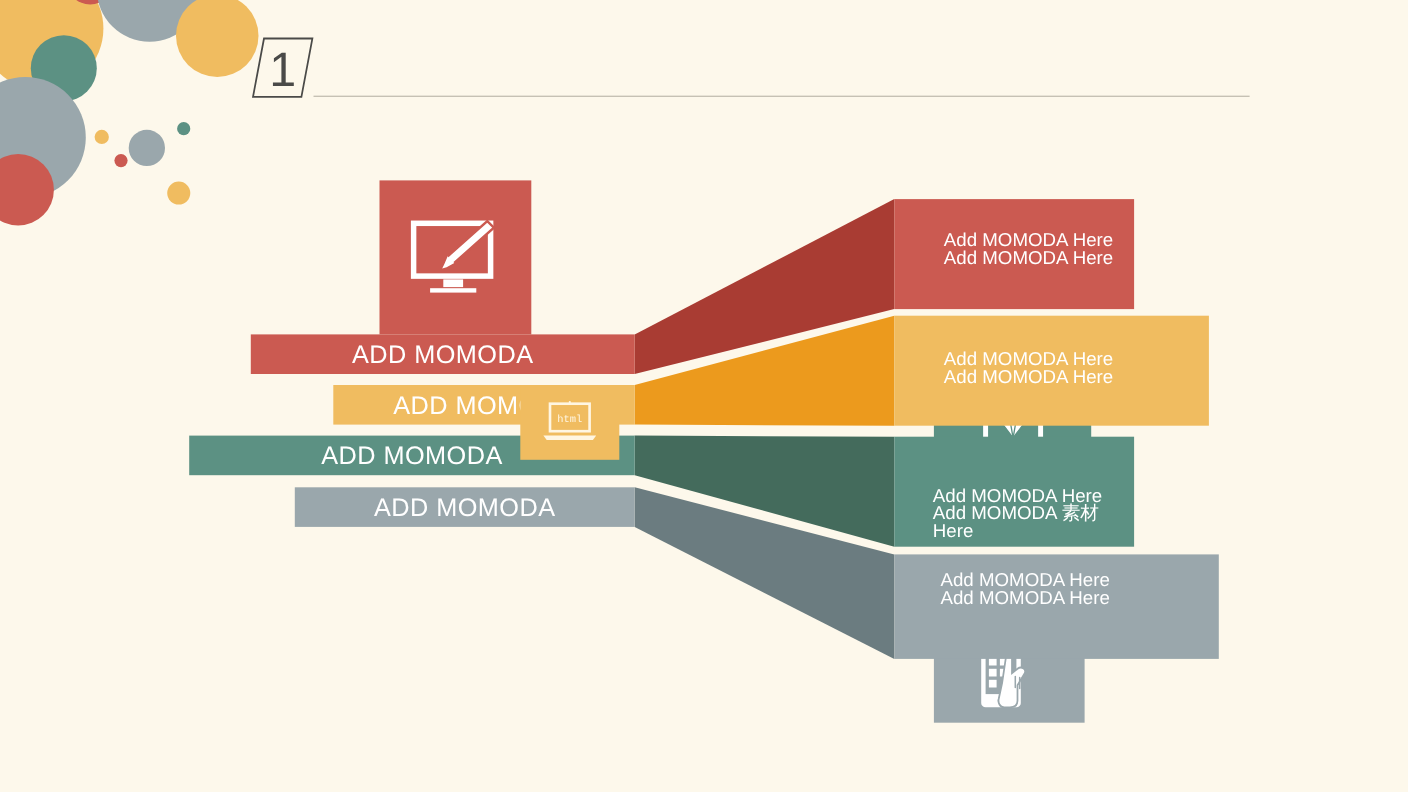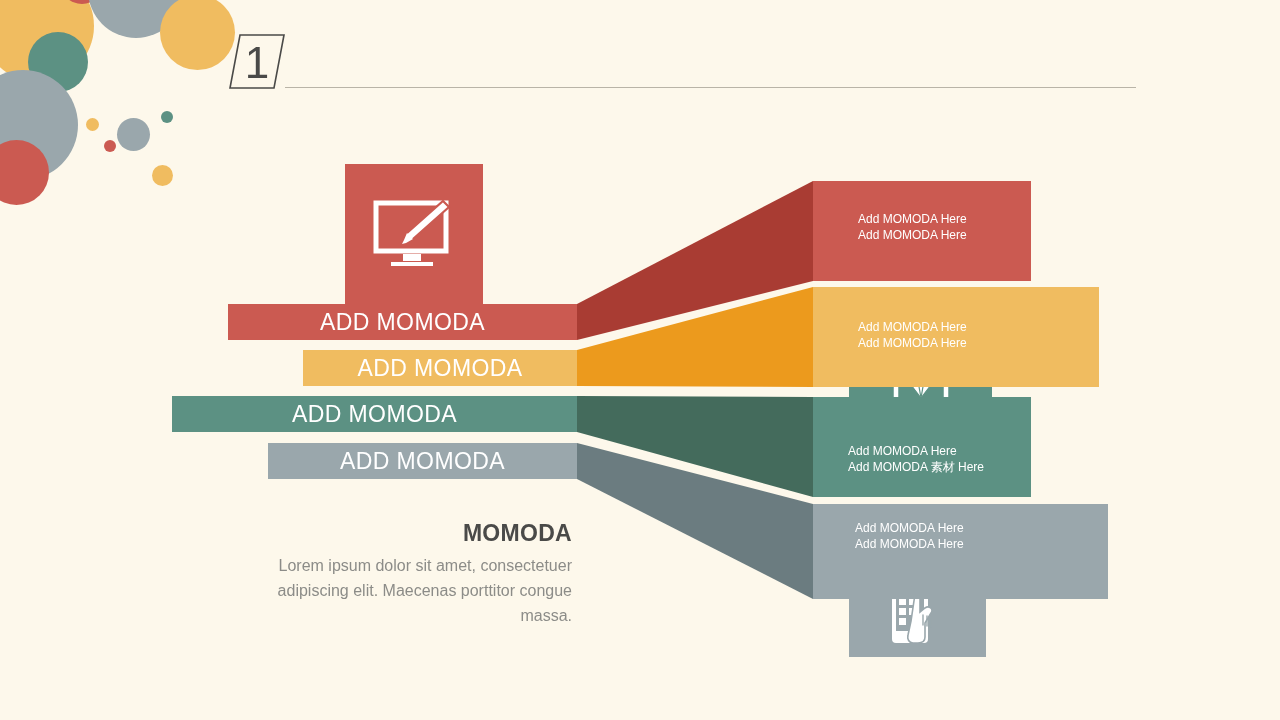--- a/index.html
+++ b/index.html
@@ -52,21 +52,21 @@
   #iconbox-3{left:849px;top:565px;width:137px;height:92px;background:#9AA7AC;}
   .iconbox svg{display:block;}
 
   
   .panel{position:absolute;}
   #panel-0{left:813px;top:181px;width:218px;height:100px;background:#CB5A51;}
   #panel-1{left:813px;top:287px;width:286px;height:100px;background:#F0BC60;}
   #panel-2{left:813px;top:397px;width:218px;height:100px;background:#5C9183;}
   #panel-3{left:813px;top:504px;width:295px;height:95px;background:#9AA7AC;}
   .panel-text{
-    position:absolute;color:#FFFFFF;font-size:12px;line-height:16px;
+    position:absolute;color:#FFFFFF;font-size:17px;line-height:16px;
     white-space:pre-line;
   }
   #panel-text-0{left:45px;top:30px;}
   #panel-text-1{left:45px;top:32px;}
   #panel-text-2{left:35px;top:46px;}
   #panel-text-3{left:42px;top:16px;}
 
   
   #body-block{position:absolute;left:250px;top:520px;width:322px;text-align:right;}
   #body-heading{font-size:23px;font-weight:bold;color:#4A4A48;letter-spacing:.3px;margin:0 0 6px 0;}
@@ -119,20 +119,30 @@
       <svg width="82" height="68" viewBox="0 0 82 68" xmlns="http://www.w3.org/2000/svg">
         <rect x="3" y="3" width="70" height="48" fill="none" stroke="#fff" stroke-width="5"></rect>
         <rect x="30" y="54" width="18" height="7" fill="#fff"></rect>
         <rect x="18" y="62" width="42" height="4" fill="#fff"></rect>
         <path d="M70 1 L76 7 L40 39 L31 42 L34 33 Z" fill="#fff" stroke="#CB5A51" stroke-width="2.2"></path>
         <path d="M34 33 L40 39 L33 43 L29 44 L31 40 Z" fill="#fff"></path>
       </svg>
     </span>
   </div>
 
+  <div class="iconbox" id="iconbox-1" style="background: rgb(240, 188, 96);">
+    <span>
+      <svg width="54" height="42" viewBox="0 0 54 42" xmlns="http://www.w3.org/2000/svg">
+        <rect x="9" y="4" width="36" height="25" fill="none" stroke="#FFF6E2" stroke-width="2.4"></rect>
+        <circle cx="27" cy="2.6" r="1" fill="#FFF6E2"></circle>
+        <text x="27" y="21" text-anchor="middle" font-family="Liberation Mono, monospace" font-size="9.5" fill="#FFF6E2">html</text>
+        <path d="M3 33 H51 L48 37 H6 Z" fill="#FFF6E2"></path>
+      </svg>
+    </span>
+  </div>
 
   <div class="iconbox" id="iconbox-2" style="background: rgb(92, 145, 131);">
     <span>
       <svg width="78" height="58" viewBox="0 0 78 58" xmlns="http://www.w3.org/2000/svg">
         <rect x="14" y="7" width="50" height="35" fill="none" stroke="#fff" stroke-width="4.5"></rect>
         <circle cx="39" cy="4" r="1.6" fill="#fff"></circle>
         <path d="M26 19 L33 14 L45 14 L52 19 L39 36 Z" fill="#fff" stroke="#5C9183" stroke-width="1.2"></path>
         <path d="M26 19 H52 M33 14 L36 19 L39 36 M45 14 L42 19 L39 36" stroke="#5C9183" stroke-width="1.2" fill="none"></path>
         <path d="M6 48 H72 C72 53 68 54 66 54 H12 C10 54 6 53 6 48 Z" fill="#fff"></path>
         <path d="M31 48 H47 L45 51 H33 Z" fill="#5C9183"></path>
@@ -173,18 +183,14 @@
   </div>
   <div class="panel" id="panel-2" style="background: rgb(92, 145, 131);">
     <div class="panel-text" id="panel-text-2">Add  MOMODA  Here
 Add  MOMODA 素材 Here</div>
   </div>
   <div class="panel" id="panel-3" style="background: rgb(154, 167, 172);">
     <div class="panel-text" id="panel-text-3">Add  MOMODA  Here
 Add  MOMODA  Here</div>
   </div>
 
-  <div id="body-block">
-    <div id="body-heading">MOMODA</div>
-    <div id="body-paragraph">Lorem ipsum dolor sit amet, consectetuer adipiscing elit. Maecenas porttitor congue massa.</div>
-  </div>
 
 </div>
 
 </body></html>

